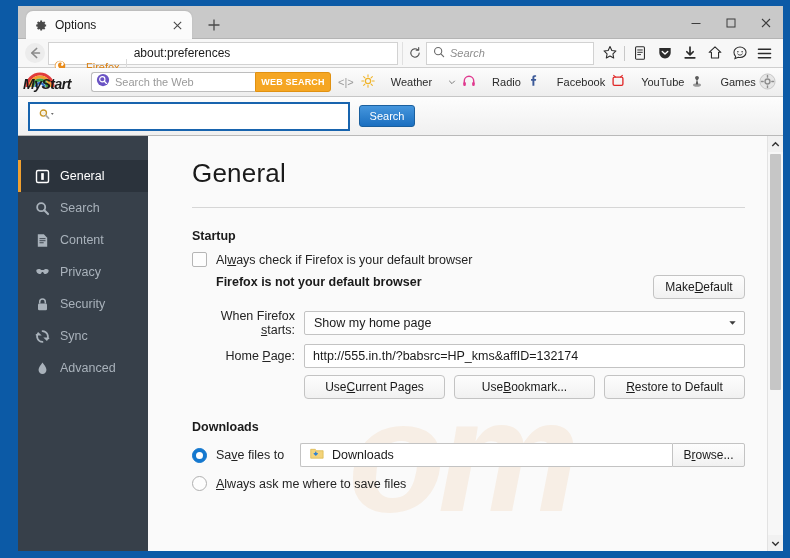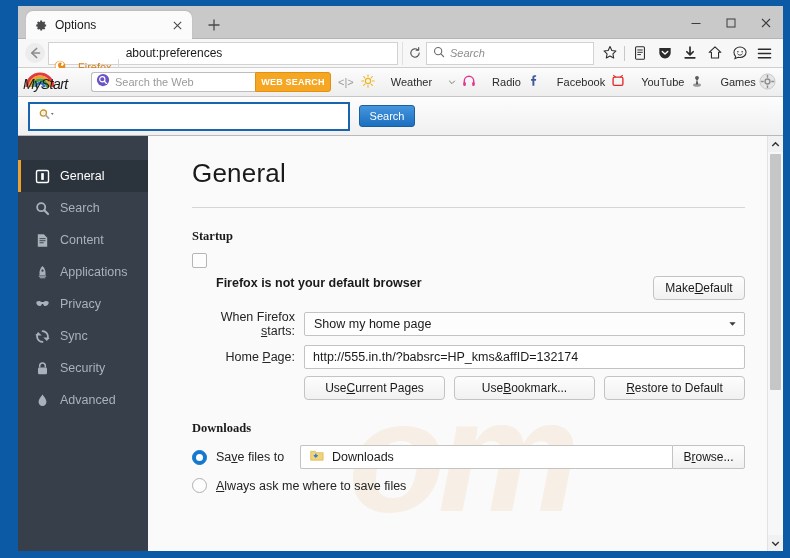--- a/index.html
+++ b/index.html
@@ -76,21 +76,21 @@
   }
   #urlbar {
     flex: 1 1 auto; height: 23px;
     background: #ffffff;
     border: 1px solid #d2d2d2;
     display: flex; align-items: center;
     margin-right: 4px;
     min-width: 0;
   }
   #identity-box {
-    display: flex; align-items: center; gap: 12px;
+    display: flex; align-items: center; gap: 20px;
     padding: 0 6px 0 5px;
     border-right: 1px solid #dadada;
     height: 17px;
     margin-top: 28px;
   }
   #identity-label { font-size: 11px; color: #d98217; }
   #url-text {
     font-size: 12px; color: #1a1a1a;
     padding-left: 7px; white-space: nowrap;
     overflow: hidden;
@@ -121,21 +121,21 @@
     display: flex; align-items: center;
     padding: 0 6px 0 5px; gap: 6px;
     position: relative;
   }
   #mystart-logo {
     display: flex; align-items: flex-end;
     flex: 0 0 auto; position: relative;
     width: 62px; height: 24px;
   }
   #mystart-wordmark {
-    font-size: 14px; font-weight: normal; font-style: italic;
+    font-size: 14px; font-weight: bold; font-style: italic;
     color: #1b1b1b; letter-spacing: -.5px;
     position: absolute; left: 0; bottom: 2px;
   }
   #ms-search-wrap {
     flex: 0 0 auto; width: 240px; height: 20px;
     display: flex; align-items: stretch;
     position: relative;
   }
   #ms-search-field {
     flex: 1 1 auto;
@@ -261,21 +261,20 @@
   }
   #title-rule {
     width: 553px; height: 1px;
     background: #d6d6d6;
     margin: 18px 0 0 0;
   }
   .group-head {
     font-size: 12.5px; font-weight: bold;
     color: #1a1a1a;
     margin: 21px 0 9px 0;
-    font-family: Liberation Serif, serif;
   }
   .row { display: flex; align-items: center; margin-bottom: 8px; }
   .checkbox {
     width: 15px; height: 15px; flex: 0 0 auto;
     background: #fdfdfd; border: 1px solid #b5b5b5;
     border-radius: 2px; margin-right: 9px;
   }
   .cb-label { font-size: 12.5px; color: #242424; }
   .u { text-decoration: underline; }
   #default-status {
@@ -633,78 +632,69 @@
       <div class="side-item">
         <span class="side-icon">
           <svg viewBox="0 0 16 16" width="15" height="15">
             <path d="M3 1.4h6.4L13 5v9.6H3z" fill="#a9b2bb"></path>
             <path d="M4.8 6h6.4M4.8 8.2h6.4M4.8 10.4h4.4" stroke="#37404a" stroke-width="1"></path>
           </svg>
         </span>
         <span>Content</span>
       </div>
 
-      <div class="side-item">
-        <span class="side-icon">
-          <svg viewBox="0 0 16 16" width="15" height="15">
-            <path d="M8 1c2.2 2 3.2 4.6 3.2 7.2v2.4H4.8V8.2C4.8 5.6 5.8 3 8 1z" fill="#a9b2bb"></path>
-            <path d="M4.6 11.8h6.8M5.6 13.6h4.8" stroke="#a9b2bb" stroke-width="1.3" stroke-linecap="round"></path>
-            <circle cx="8" cy="6" r="1.2" fill="#37404a"></circle>
-          </svg>
-        </span>
-        <span>Applications</span>
-      </div>
 
       <div class="side-item">
         <span class="side-icon">
           <svg viewBox="0 0 16 16" width="15" height="15">
             <path d="M1.4 6.2c0-1.2 1-2 2.6-2 1.3 0 2.2.5 2.8 1.1h2.4c.6-.6 1.5-1.1 2.8-1.1 1.6 0 2.6.8 2.6 2s-1.2 3.4-3.2 3.4c-1.6 0-2.5-1.1-2.7-2.2H7.3C7.1 8.5 6.2 9.6 4.6 9.6 2.6 9.6 1.4 7.4 1.4 6.2z" fill="#a9b2bb"></path>
           </svg>
         </span>
         <span>Privacy</span>
+      </div>
+
+      <div class="side-item">
+        <span class="side-icon">
+          <svg viewBox="0 0 16 16" width="15" height="15">
+            <path d="M5 7V5.2a3 3 0 016 0V7" fill="none" stroke="#a9b2bb" stroke-width="1.6"></path>
+            <rect x="3.2" y="7" width="9.6" height="7" rx="1.3" fill="#a9b2bb"></rect>
+          </svg>
+        </span>
+        <span>Security</span>
       </div>
 
       <div class="side-item">
         <span class="side-icon">
           <svg viewBox="0 0 16 16" width="15" height="15">
             <path d="M8 2.2a5.8 5.8 0 014.6 9.3L11 9.9h3.4" fill="none" stroke="#a9b2bb" stroke-width="1.8" stroke-linecap="round"></path>
             <path d="M8 13.8A5.8 5.8 0 013.4 4.5L5 6.1H1.6" fill="none" stroke="#a9b2bb" stroke-width="1.8" stroke-linecap="round"></path>
           </svg>
         </span>
         <span>Sync</span>
       </div>
 
       <div class="side-item">
         <span class="side-icon">
           <svg viewBox="0 0 16 16" width="15" height="15">
-            <path d="M5 7V5.2a3 3 0 016 0V7" fill="none" stroke="#a9b2bb" stroke-width="1.6"></path>
-            <rect x="3.2" y="7" width="9.6" height="7" rx="1.3" fill="#a9b2bb"></rect>
-          </svg>
-        </span>
-        <span>Security</span>
-      </div>
-
-      <div class="side-item">
-        <span class="side-icon">
-          <svg viewBox="0 0 16 16" width="15" height="15">
             <path d="M8 1.6c1.6 2.4 4.2 5.2 4.2 7.8A4.2 4.2 0 018 13.8a4.2 4.2 0 01-4.2-4.4C3.8 6.8 6.4 4 8 1.6z" fill="#a9b2bb"></path>
           </svg>
         </span>
         <span>Advanced</span>
       </div>
     </div>
 
     <div id="main-pane">
       <div id="page-title">General</div>
       <div id="title-rule"></div>
 
       <div class="group-head">Startup</div>
 
       <div class="row">
         <span class="checkbox"></span>
+        <span class="cb-label">Al<span class="u">w</span>ays check if Firefox is your default browser</span>
       </div>
 
       <div id="default-status">Firefox is not your default browser</div>
 
       <div id="make-default-row">
         <div class="btn" id="make-default-btn">Make <span class="u">D</span>efault</div>
       </div>
 
       <div class="field-row">
         <span class="field-label">When Firefox <span class="u">s</span>tarts:</span>

